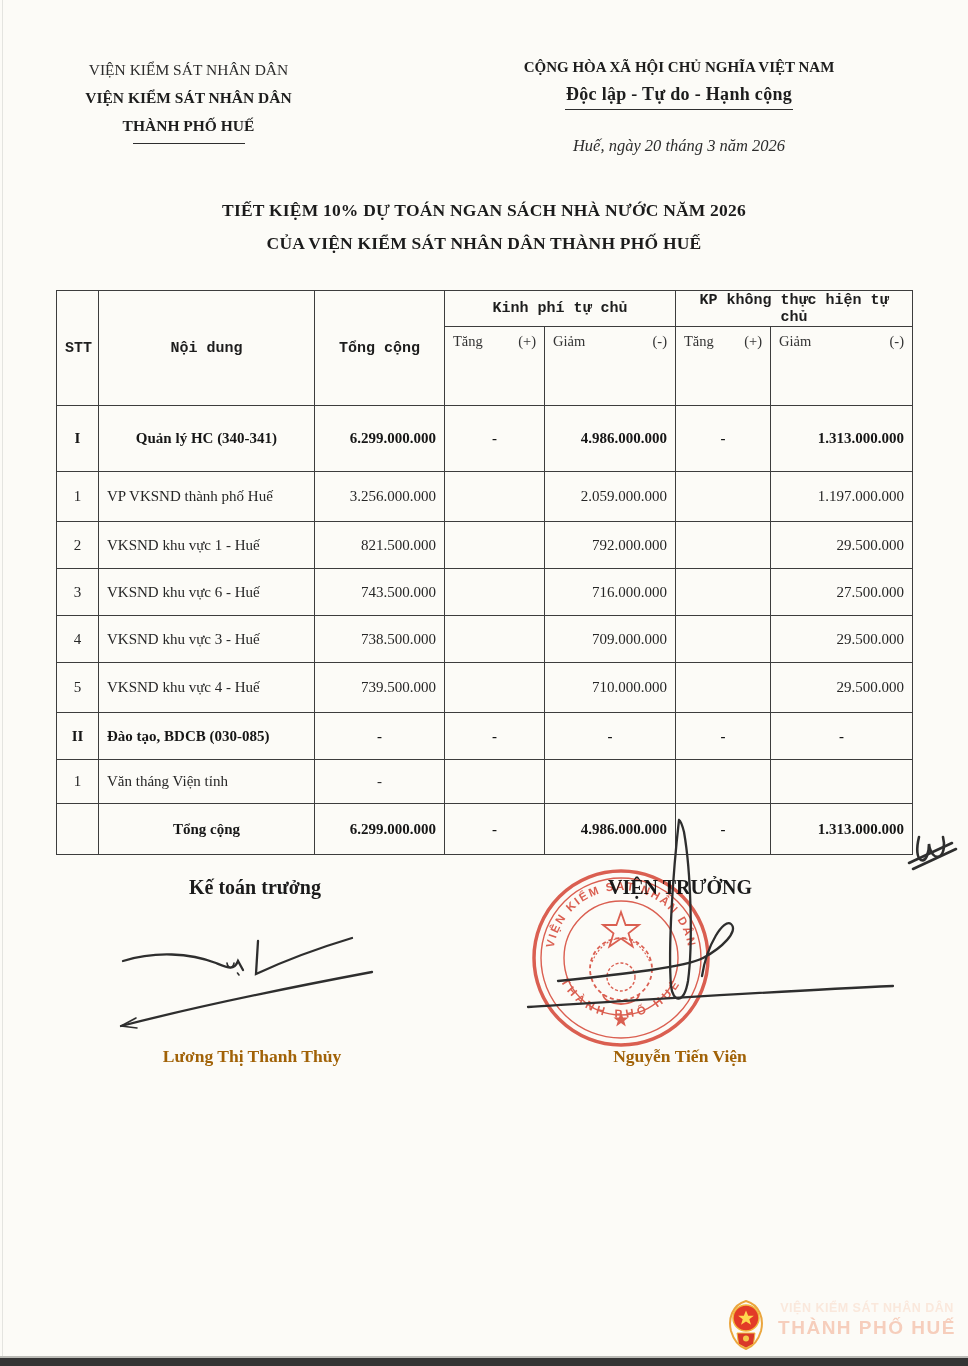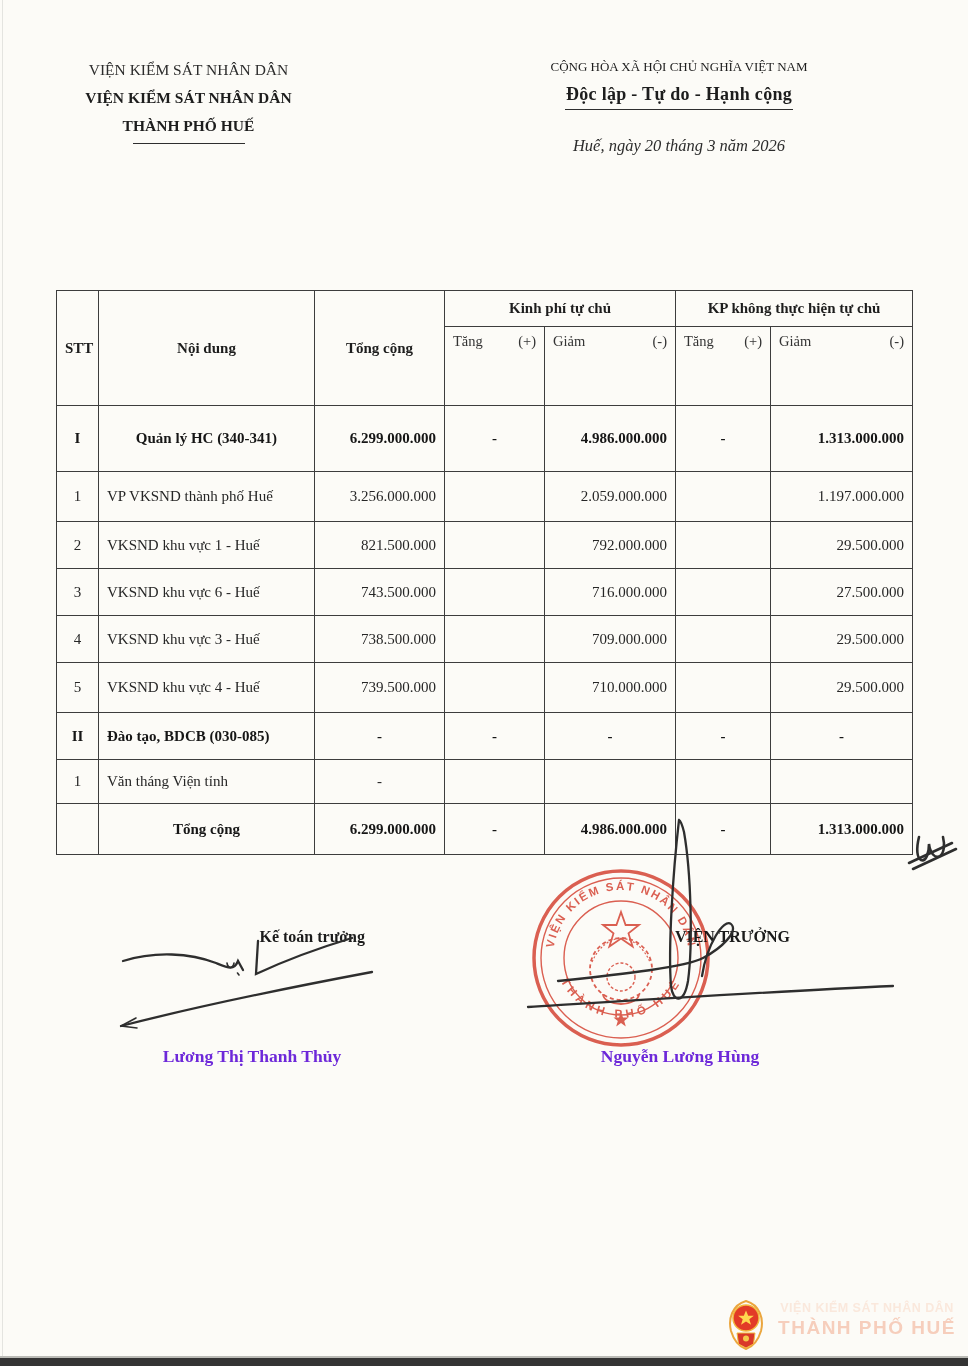--- a/index.html
+++ b/index.html
@@ -7,43 +7,43 @@
     position:relative;width:968px;height:1366px;margin:0 auto;
     background:#fcfbf7;overflow:hidden;
     font-family:"Liberation Serif","DejaVu Serif",serif;color:#222;
   }
   .scan-edge{position:absolute;left:2px;top:0;bottom:0;width:1px;background:#e4e4e0;}
   
   .hdr-left{position:absolute;left:36px;top:56px;width:305px;text-align:center;font-size:15.5px;line-height:28px;color:#2c2c2c;}
   .hdr-left .b{font-weight:bold;color:#1d1d1d;}
   .hdr-left .rule{width:112px;height:0;border-bottom:1.6px solid #2e2e2e;margin:3px auto 0 auto;}
   .hdr-right{position:absolute;left:488px;top:56px;width:382px;text-align:center;color:#1d1d1d;}
-  .hdr-right .l1{font-weight:normal;font-size:13px;line-height:22px;}
+  .hdr-right .l1{font-weight:bold;font-size:15px;line-height:22px;}
   .hdr-right .l2{font-weight:bold;font-size:18px;line-height:26px;margin-top:3px;letter-spacing:.3px;}
   .hdr-right .rule{width:228px;height:0;border-bottom:1.6px solid #2e2e2e;margin:2px auto 0 auto;}
   .hdr-right .date{font-style:italic;font-size:16.5px;margin-top:26px;color:#2c2c2c;}
   
   .doc-title{position:absolute;left:0;top:200px;width:100%;text-align:center;font-weight:bold;font-size:17.5px;color:#1b1b1b;letter-spacing:.2px;}
   .doc-title .t2{margin-top:12px;}
   
   .doc-table{position:absolute;left:56px;top:290px;width:856px;border-collapse:collapse;table-layout:fixed;font-size:15px;}
   .doc-table th,.doc-table td{border:1px solid #3d3d3d;padding:0 8px;vertical-align:middle;overflow:hidden;}
   .doc-table{border:1.5px solid #3d3d3d;}
-  .hmain{font-weight:bold;text-align:center;font-size:15px;color:#1d1d1d;padding:0 4px;}
+  .hmain{font-weight:bold;text-align:center;font-size:15px;color:#1d1d1d;padding:0 4px;font-family:Liberation Mono, monospace;}
   .subwrap{display:flex;justify-content:space-between;height:66px;padding:6px 0;font-weight:normal;font-size:14.5px;color:#333;}
   .num{text-align:right;padding-right:9px;}
   .ctr{text-align:center;}
   .name{text-align:left;padding-left:7px;}
   tr.bold td{font-weight:bold;color:#161616;}
   .doc-table td{color:#262626;}
   
-  .sig-title{position:absolute;top:928px;width:220px;text-align:right;font-weight:bold;font-size:16px;color:#1b1b1b;}
+  .sig-title{position:absolute;top:876px;width:220px;text-align:center;font-weight:bold;font-size:20px;color:#1b1b1b;}
   .sig-title.left{left:145px;}
   .sig-title.right{left:570px;}
-  .sig-name{position:absolute;top:1046px;width:260px;text-align:center;font-weight:bold;font-size:17.5px;color:#6d28d9;}
+  .sig-name{position:absolute;top:1046px;width:260px;text-align:center;font-weight:bold;font-size:17.5px;color:#a16207;}
   .sig-name.left{left:122px;}
   .sig-name.right{left:550px;}
   
   .seal{position:absolute;left:529px;top:866px;width:184px;height:184px;mix-blend-mode:multiply;opacity:.88;}
   .pen{position:absolute;left:0;top:0;width:968px;height:1366px;pointer-events:none;}
   .wm{position:absolute;left:768px;top:1301px;width:198px;text-align:center;font-family:"Liberation Sans","DejaVu Sans",sans-serif;font-weight:bold;}
   .wm .w1{font-size:12.5px;color:#fae8dc;letter-spacing:.5px;}
   .wm .w2{font-size:19px;color:#f6cebc;letter-spacing:1.5px;margin-top:2px;}
   .wm-emblem{position:absolute;left:722px;top:1297px;}
   .scan-bar{position:absolute;left:0;bottom:0;width:100%;height:8px;background:#343434;}
@@ -62,20 +62,24 @@
     <div class="rule"></div>
   </div>
 
   <div class="hdr-right">
     <div class="l1">CỘNG HÒA XÃ HỘI CHỦ NGHĨA VIỆT NAM</div>
     <div class="l2">Độc lập - Tự do - Hạnh cộng</div>
     <div class="rule"></div>
     <div class="date">Huế, ngày 20 tháng 3 năm 2026</div>
   </div>
 
+  <div class="doc-title">
+    <div class="t1">TIẾT KIỆM 10% DỰ TOÁN NGAN SÁCH NHÀ NƯỚC NĂM 2026</div>
+    <div class="t2">CỦA VIỆN KIỂM SÁT NHÂN DÂN THÀNH PHỐ HUẾ</div>
+  </div>
 
   <table class="doc-table">
     <colgroup>
       <col style="width:42px">
         <col style="width:216px">
         <col style="width:130px">
       <col style="width:100px">
         <col style="width:131px">
         <col style="width:95px">
         <col style="width:142px">
@@ -196,21 +200,21 @@
         <td class="num">4.986.000.000</td>
         <td class="ctr">-</td>
         <td class="num">1.313.000.000</td>
       </tr>
     </tbody>
   </table>
 
   <div class="sig-title left">Kế toán trưởng</div>
   <div class="sig-title right">VIỆN TRƯỞNG</div>
   <div class="sig-name left">Lương Thị Thanh Thủy</div>
-  <div class="sig-name right">Nguyễn Lương Hùng</div>
+  <div class="sig-name right">Nguyễn Tiến Viện</div>
 
   <svg class="seal" viewBox="0 0 184 184">
     <g fill="none" stroke="#d94a3b">
       <circle cx="92" cy="92" r="87" stroke-width="3.5"></circle>
       <circle cx="92" cy="92" r="80" stroke-width="1.4"></circle>
       <circle cx="92" cy="92" r="57" stroke-width="1.4"></circle>
       <path d="M92,46 L96.6,59 L110,59 L99.5,67.4 L103.6,80.5 L92,72.5 L80.4,80.5 L84.5,67.4 L74,59 L87.4,59 Z" stroke-width="1.8"></path>
       <circle cx="92" cy="103" r="31" stroke-width="1.8" stroke-dasharray="4 3"></circle>
       <circle cx="92" cy="111" r="14" stroke-width="1.4" stroke-dasharray="3 2"></circle>
       <path d="M74 128 a 18 10 0 0 0 36 0" stroke-width="1.8"></path>

